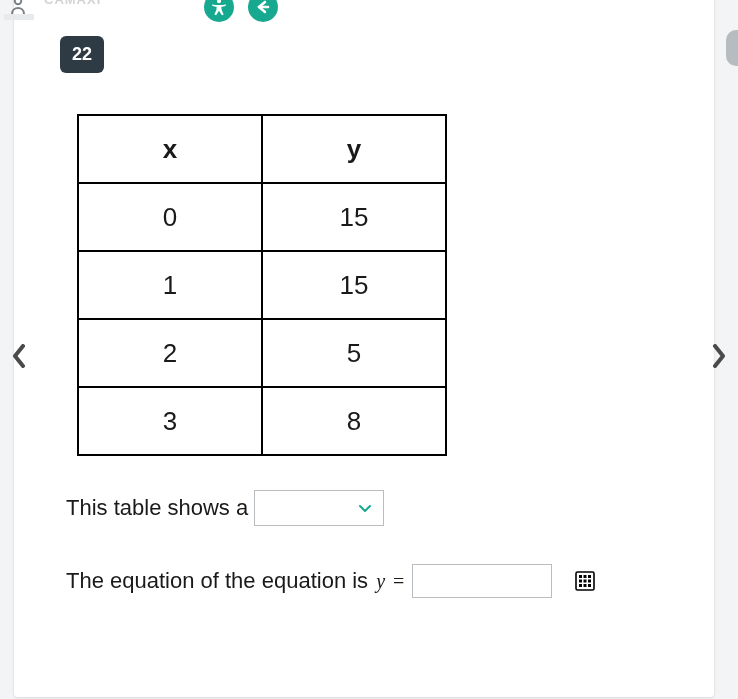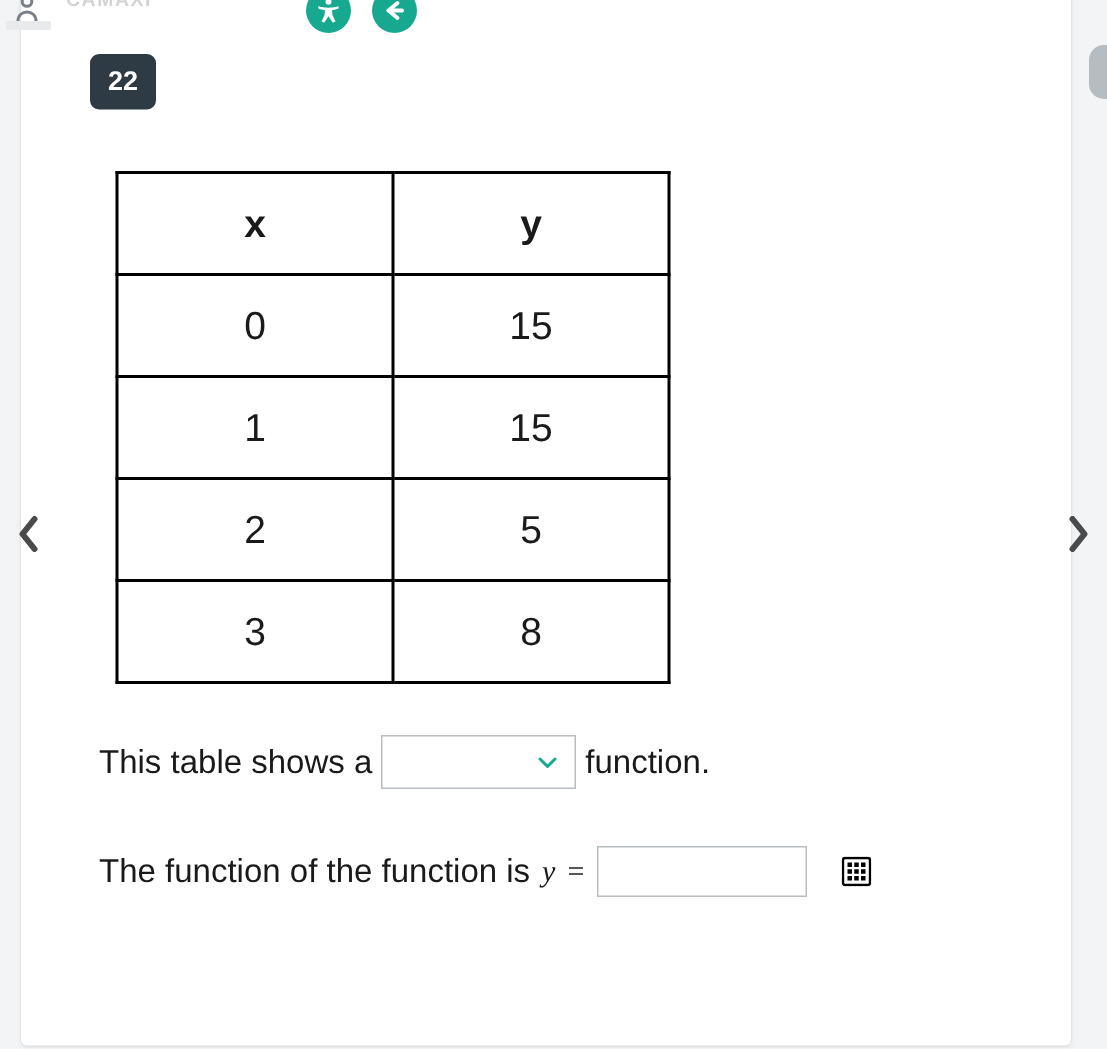--- a/index.html
+++ b/index.html
@@ -271,25 +271,24 @@
     </tbody>
       </table>
 
     <div class="line1">
       <span>This table shows a</span>
       <div class="dropdown">
         <svg width="16" height="16" viewBox="0 0 16 16">
             <path d="M3 6l5 5 5-5" fill="none" stroke="currentColor" stroke-width="2" stroke-linecap="round" stroke-linejoin="round"></path>
           </svg>
       </div>
-      <span>function.</span>
     </div>
 
     <div class="line2">
-      <span>The function of the function is</span>
+      <span>The equation of the equation is</span>
       <span class="math-y">y</span>
       <span class="eq-sign">=</span>
       <div class="answer-input"></div>
       <div class="calc-btn">
         <svg width="20" height="20" viewBox="0 0 20 20">
           <rect x="1" y="1" width="18" height="18" rx="1.5" fill="none" stroke="#000" stroke-width="1.6"></rect>
           <rect x="4" y="4" width="3" height="3" fill="#000"></rect>
           <rect x="8.5" y="4" width="3" height="3" fill="#000"></rect>
           <rect x="13" y="4" width="3" height="3" fill="#000"></rect>
           <rect x="4" y="8.5" width="3" height="3" fill="#000"></rect>

